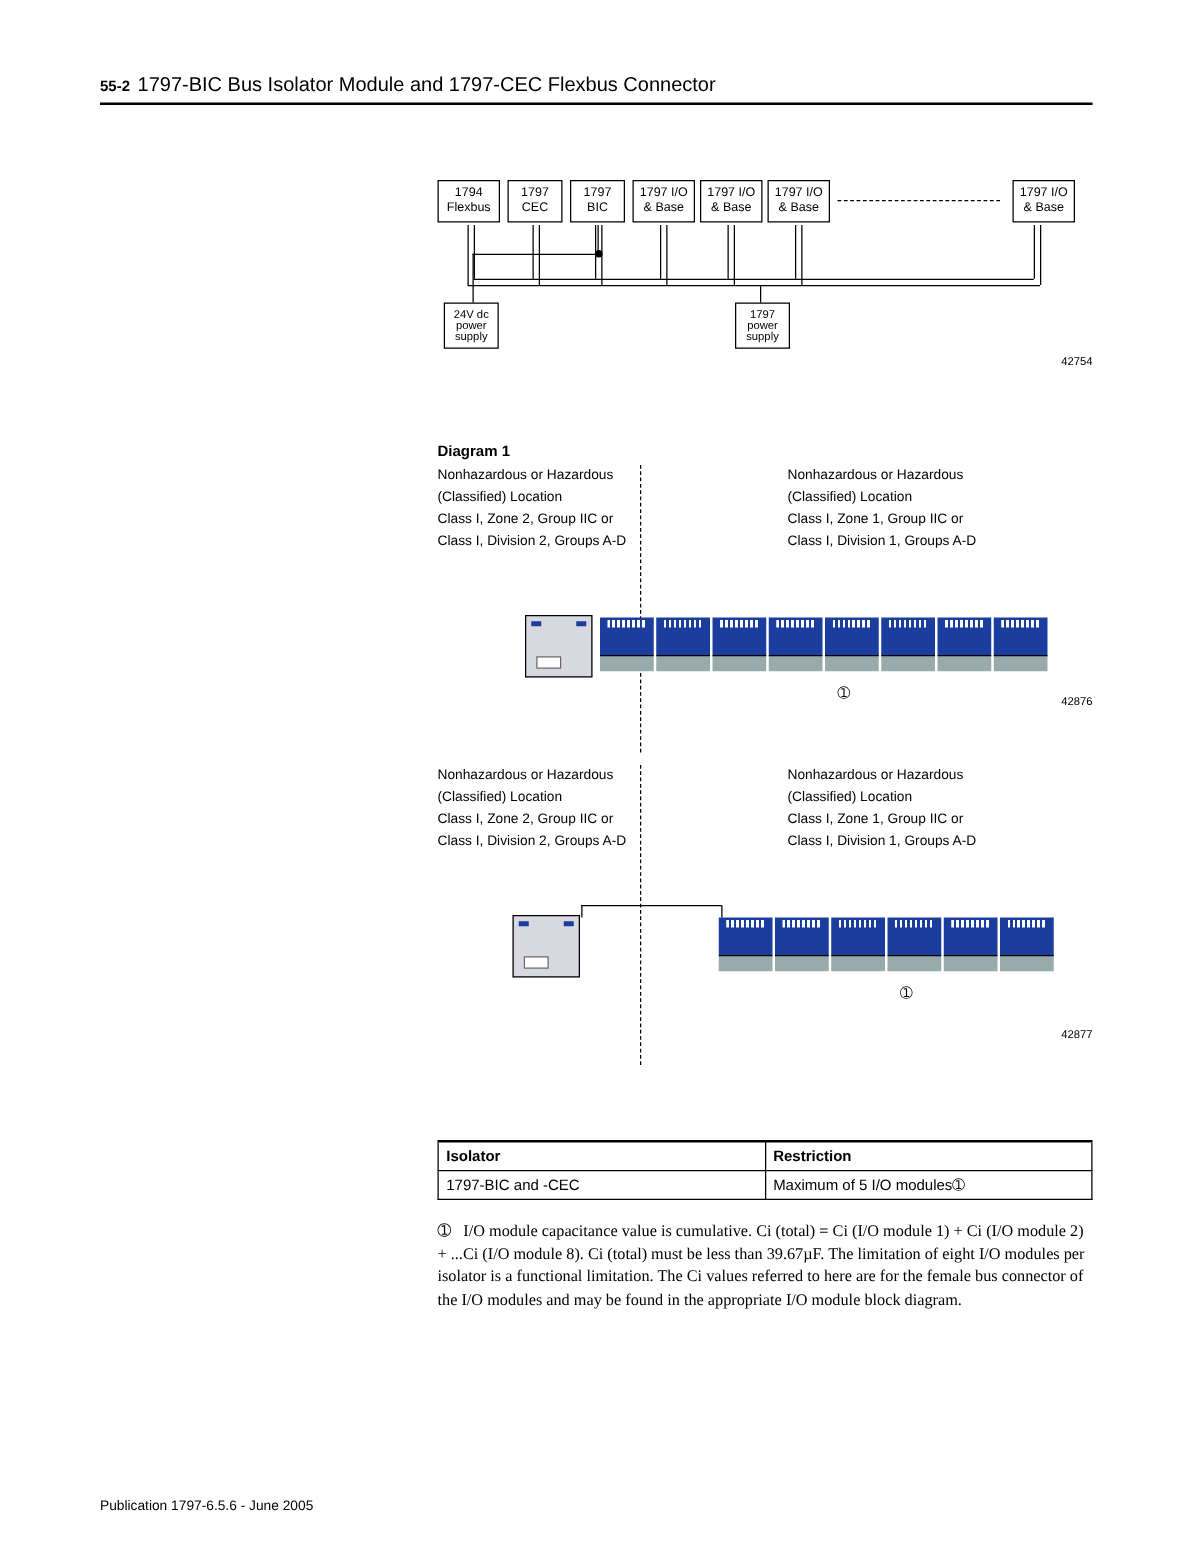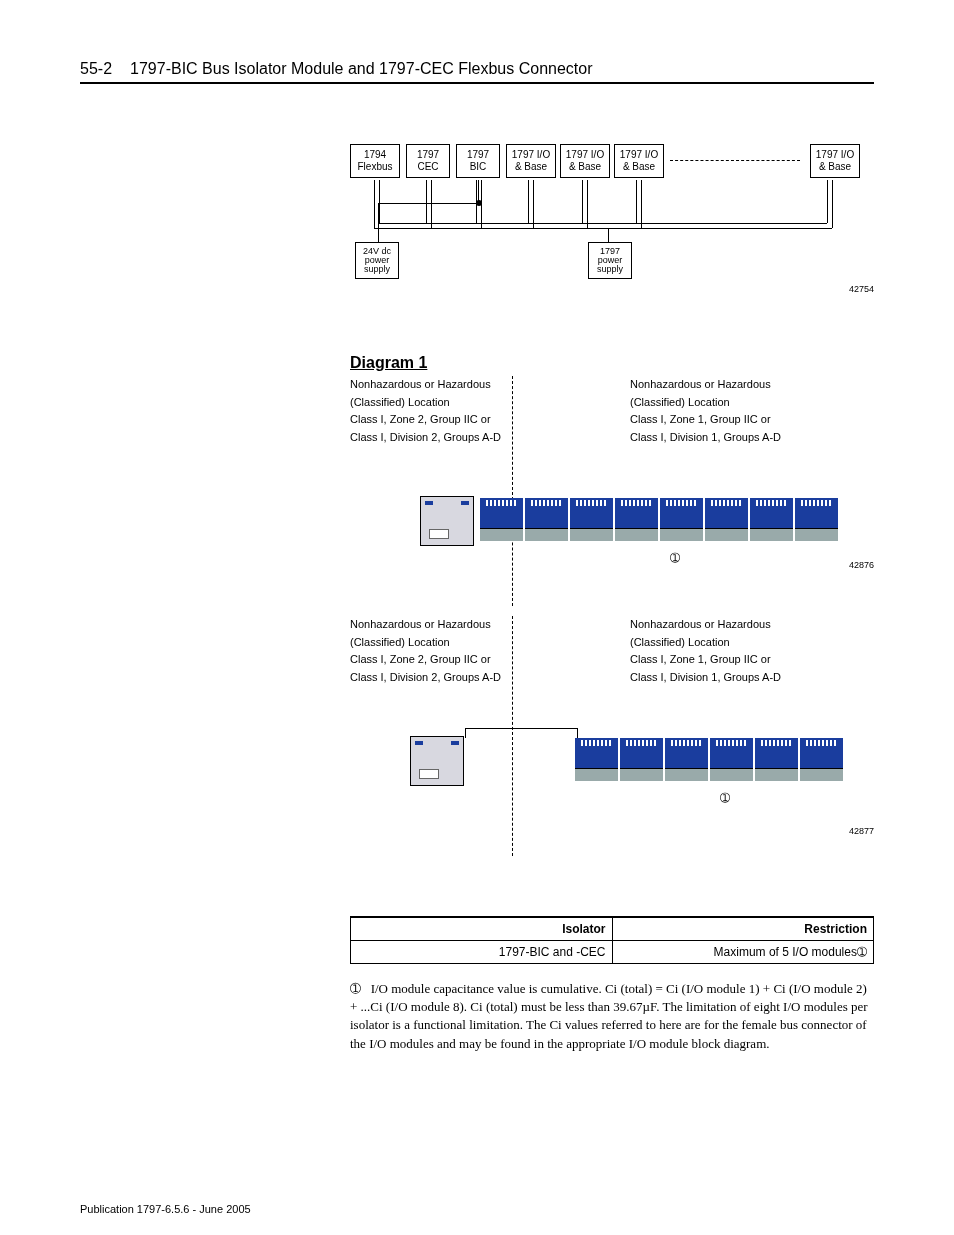--- a/index.html
+++ b/index.html
@@ -13,23 +13,23 @@
     padding: 60px 80px 40px 80px;
   }
   .header {
     display: flex;
     align-items: baseline;
     border-bottom: 2px solid #000;
     padding-bottom: 4px;
     margin-bottom: 60px;
   }
   .page-num {
-    font-weight: normal;
-    font-size: 16px;
-    margin-right: 18px;
+    font-weight: bold;
+    font-size: 12px;
+    margin-right: 6px;
   }
   .content {
     margin-left: 270px;
   }
   
   .block-diagram {
     position: relative;
     height: 180px;
     margin-bottom: 30px;
     margin-top: 48px;
@@ -55,24 +55,23 @@
     background: #000;
   }
   .fig-id {
     position: absolute;
     font-size: 9px;
     right: 0;
   }
   
   .diag-title {
     font-weight: bold;
-    font-size: 16px;
+    font-size: 12px;
     margin: 6px 0 4px 0;
     font-family: Arial, sans-serif;
-    text-decoration: underline;
   }
   .diag-wrap {
     position: relative;
     margin-bottom: 10px;
   }
   .loc-text {
     font-size: 11px;
     line-height: 1.6;
     position: absolute;
   }
@@ -129,21 +128,21 @@
   }
   
   table.iso {
     border-collapse: collapse;
     width: 100%;
     margin-top: 60px;
     font-size: 12px;
   }
   table.iso th, table.iso td {
     border: 1px solid #000;
-    text-align: right;
+    text-align: left;
     padding: 4px 6px;
   }
   table.iso th {
     background: #fff;
     font-weight: bold;
   }
   table.iso thead tr {
     border-top: 2px solid #000;
   }
   .footnote {

